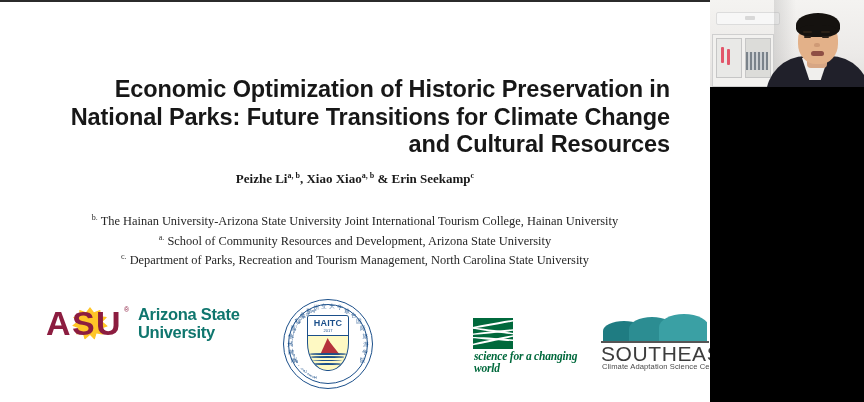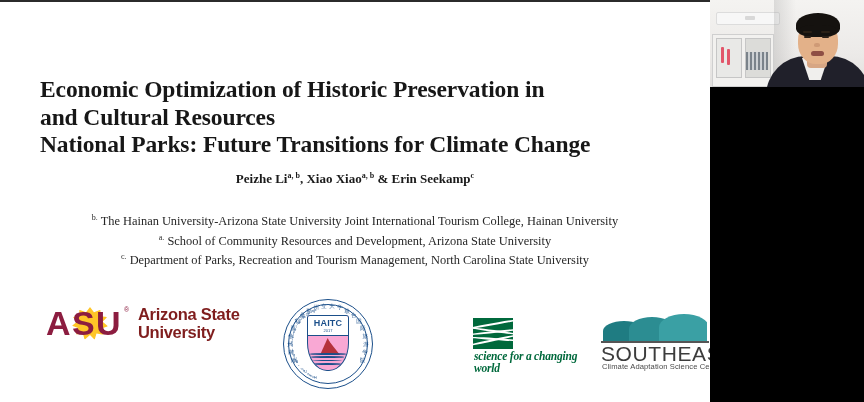--- a/index.html
+++ b/index.html
@@ -37,22 +37,22 @@
     height: 402px;
     background: #ffffff;
     overflow: hidden;
   }
 
   .slide-title {
     position: absolute;
     left: 40px;
     top: 76px;
     width: 630px;
-    text-align: left;
-    font-family: Liberation Serif, serif;
+    text-align: right;
+    font-family: Liberation Sans, sans-serif;
     font-weight: bold;
     font-size: 23.5px;
     line-height: 27.5px;
     color: #171717;
     letter-spacing: -0.1px;
   }
   .slide-title .tl { display: block; }
 
   .authors {
     position: absolute;
@@ -139,21 +139,21 @@
     color: #8C1D40;
     font-family: "Liberation Sans", sans-serif;
   }
   .asu-text {
     position: absolute;
     left: 92px; top: 1px;
     font-family: "Liberation Sans", sans-serif;
     font-weight: bold;
     font-size: 16.5px;
     line-height: 18px;
-    color: #7f1d1d;
+    color: #0f766e;
     letter-spacing: -0.3px;
   }
 
   
   .ncstate {
     position: absolute;
     left: 44px; top: 60px;
     width: 208px; height: 27px;
     background: #CC0000;
     color: #ffffff;
@@ -196,21 +196,21 @@
     left: 50%; top: 50%;
     font-family: "Liberation Sans", sans-serif;
     font-size: 5.6px;
     color: #1b4f8a;
     transform-origin: 0 0;
   }
   .haitc .shield {
     position: absolute;
     left: 24px; top: 16px;
     width: 42px; height: 56px;
-    background: #f9a8d4;
+    background: #fef9c3;
     border: 1.6px solid #1b4f8a;
     box-sizing: border-box;
     border-radius: 3px 3px 20px 20px / 3px 3px 28px 28px;
     overflow: hidden;
   }
   .haitc .shield-top {
     position: absolute;
     left: 0; top: 0;
     width: 100%; height: 19px;
     background: #ffffff;
@@ -585,22 +585,22 @@
 <body>
 
 <div id="stage">
 
   <div class="top-rule"></div>
 
   <div id="slide">
 
     <div class="slide-title">
       <span class="tl">Economic Optimization of Historic Preservation in</span>
+      <span class="tl">National Parks: Future Transitions for Climate Change</span>
       <span class="tl">and Cultural Resources</span>
-      <span class="tl">National Parks: Future Transitions for Climate Change</span>
     </div>
 
     <div class="authors">
       <span>Peizhe Li</span><sup>a, b</sup><span>, </span><span>Xiao Xiao</span><sup>a, b</sup><span> &amp; </span><span>Erin Seekamp</span><sup>c</sup>
     </div>
 
     <div class="affils">
       <span class="aff"><sup>b.</sup><span> The Hainan University-Arizona State University Joint International Tourism College, Hainan University</span></span>
       <span class="aff"><sup>a.</sup><span> School of Community Resources and Development, Arizona State University</span></span>
       <span class="aff"><sup>c.</sup><span> Department of Parks, Recreation and Tourism Management, North Carolina State University</span></span>

